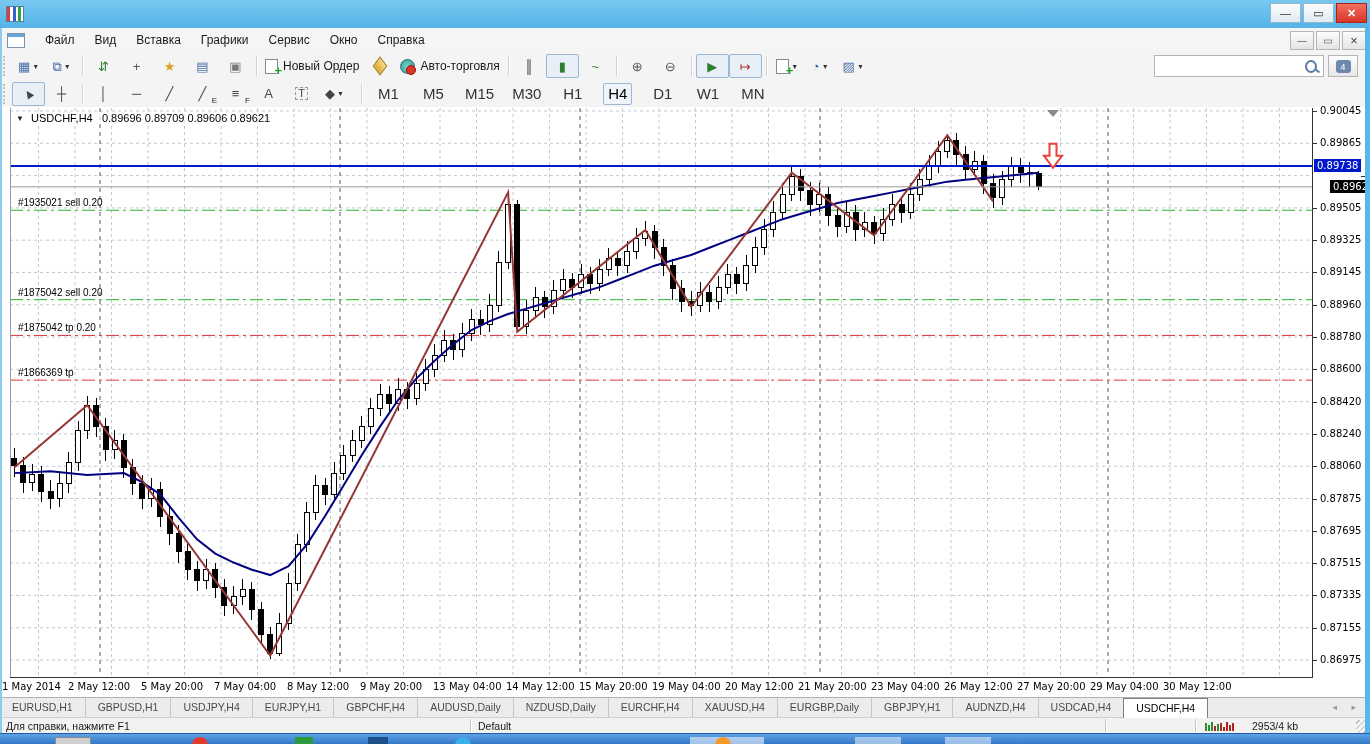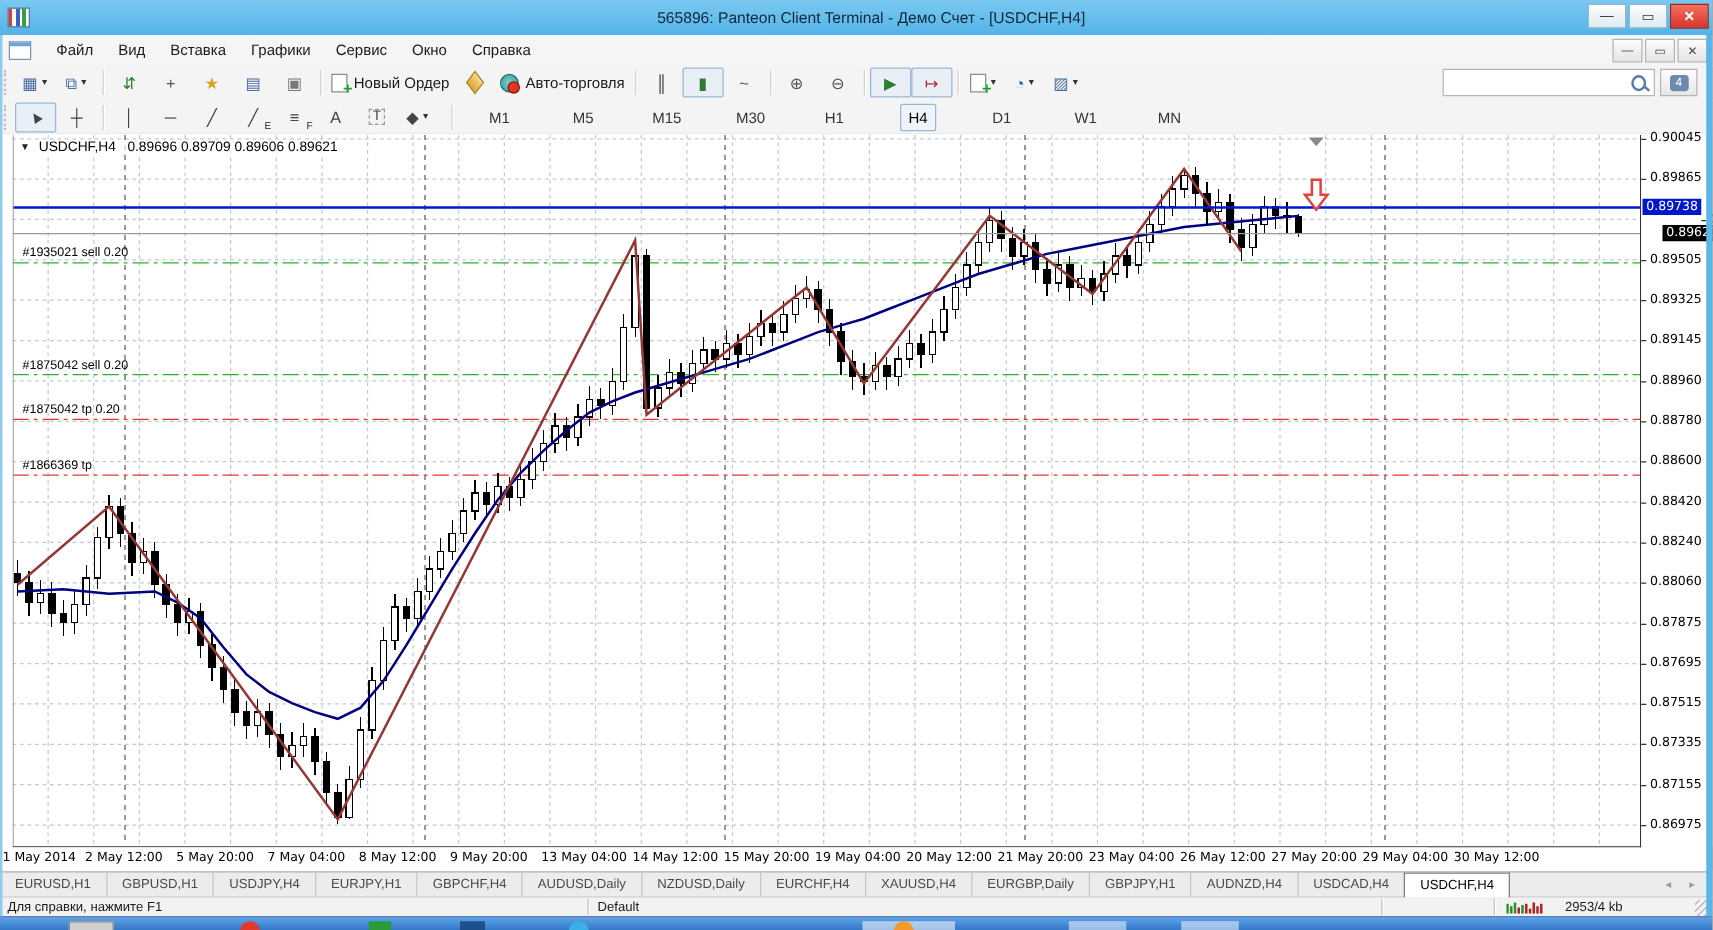--- a/index.html
+++ b/index.html
@@ -42,22 +42,22 @@
   .icon-page{width:11px;height:13px;background:#fff;border:1px solid #8a8a8a;position:relative;}
   .icon-page::after{content:"+";position:absolute;right:-5px;bottom:-5px;color:#1d9e2f;font-weight:bold;
                     font-size:13px;text-shadow:0 0 1px #fff;}
   .icon-diamond{width:10px;height:10px;background:linear-gradient(#f6d98a,#dfa730);border:1px solid #a07818;
                 transform:rotate(45deg) skew(8deg,8deg);}
   .icon-autotrade{width:13px;height:13px;border-radius:50%;background:radial-gradient(#7fd4cf,#2f9a94);
                   border:1px solid #22736e;position:relative;}
   .icon-autotrade::after{content:"";position:absolute;right:-2px;bottom:-2px;width:8px;height:8px;border-radius:50%;
                   background:#e03424;border:1px solid #8f1409;}
   .boxed{border:1px dashed #999;padding:0 2px;font-size:11px;}
-  .tf-btn{min-width:27px;height:20px;border:1px solid transparent;border-radius:2px;font-size:12px;color:#333;
-          display:flex;align-items:center;justify-content:center;margin:0 19px;}
+  .tf-btn{min-width:27px;height:20px;border:1px solid transparent;border-radius:2px;font-size:15px;color:#333;
+          display:flex;align-items:center;justify-content:center;margin:0 8px;}
   .tf-btn.active{background:#eef4fa;border-color:#9ab7d6;color:#000;}
   .search-wrap{position:absolute;right:46px;top:3px;width:168px;height:20px;background:#fff;
                border:1px solid #b5b5b5;display:flex;align-items:center;}
   .search-input{flex:1;border:none;outline:none;height:16px;font-size:11px;padding:0 4px;background:transparent;}
   .mag{width:9px;height:9px;border:2px solid #5b7ba8;border-radius:50%;position:relative;margin-right:6px;}
   .mag::after{content:"";position:absolute;left:8px;top:8px;width:5px;height:2px;background:#5b7ba8;transform:rotate(40deg);}
   .bubble-btn{position:absolute;right:12px;top:3px;width:28px;height:20px;border:1px solid #b5b5b5;
               background:linear-gradient(#fdfdfd,#e7e7e7);display:flex;align-items:center;justify-content:center;}
   .bubble{min-width:15px;height:13px;background:#6f88ad;border-radius:3px;color:#fff;font-size:9.5px;
           display:flex;align-items:center;justify-content:center;}
@@ -97,21 +97,20 @@
            background:linear-gradient(#5ea2e7,#2f74c5);overflow:hidden;}
   .tk-icon{position:absolute;top:3px;height:16px;}
 </style>
 </head>
 <body>
 
 <div class="screen">
 
   <div class="titlebar">
     <div class="app-icon"></div>
-    <div class="title-text">565896: Panteon Client Terminal - Демо Счет - [USDCHF,H4]</div>
     <div class="win-controls">
       <div class="win-btn">—</div>
       <div class="win-btn">▭</div>
       <div class="win-btn close">✕</div>
     </div>
   </div>
 
   <div class="menubar">
     <div class="mini-win"></div>
     <span class="menu-item">Файл</span>

